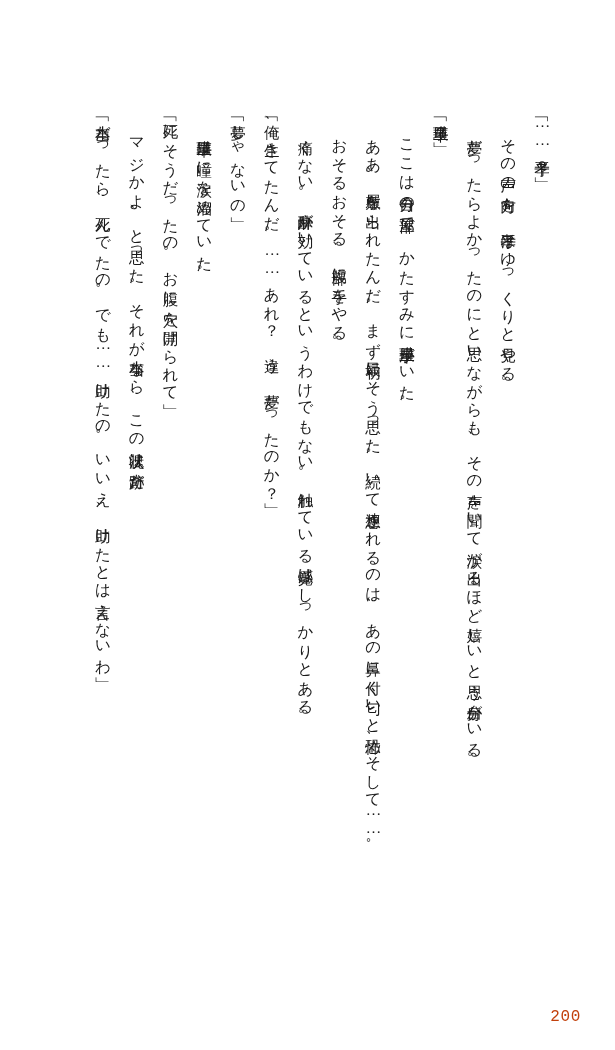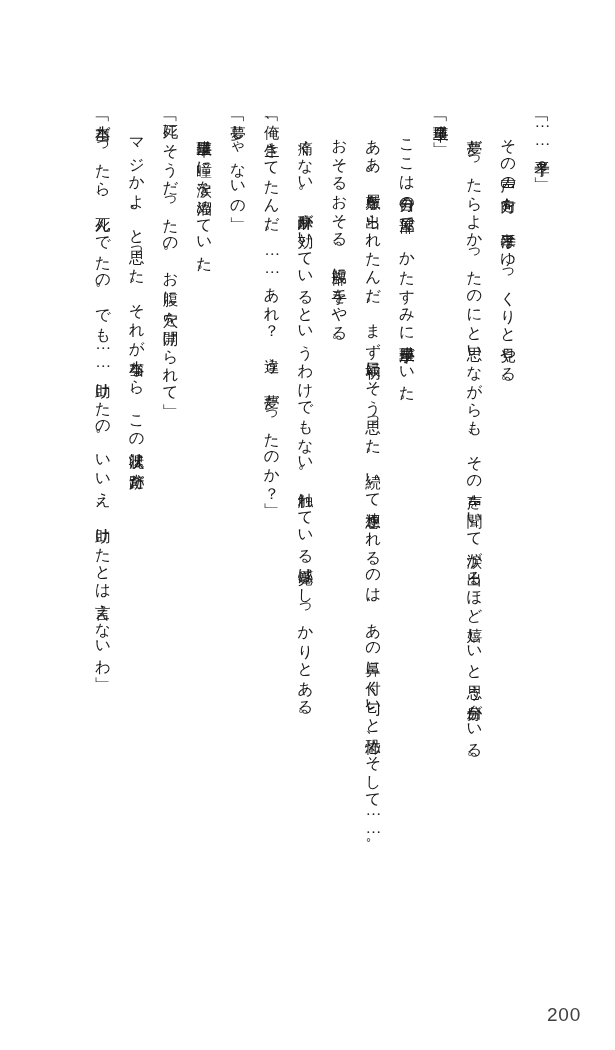--- a/index.html
+++ b/index.html
@@ -49,24 +49,24 @@
     text-indent: 0;
   }
   .para.indent {
     text-indent: 1em;
   }
 
   .page-number {
     position: absolute;
     bottom: 24px;
     right: 34px;
-    font-size: 19px;
+    font-size: 16px;
     letter-spacing: 0.04em;
-    color: #404040;
-    font-family: Liberation Sans, sans-serif;
+    color: #c2410c;
+    font-family: Liberation Mono, monospace;
   }
 </style>
 </head>
 <body>
 
 <div class="page">
 
   <div class="text-block">
     <p class="para">「……孝平？」</p>
     <p class="para indent">その声の方向を、孝平はゆっくりと見やる。</p>

